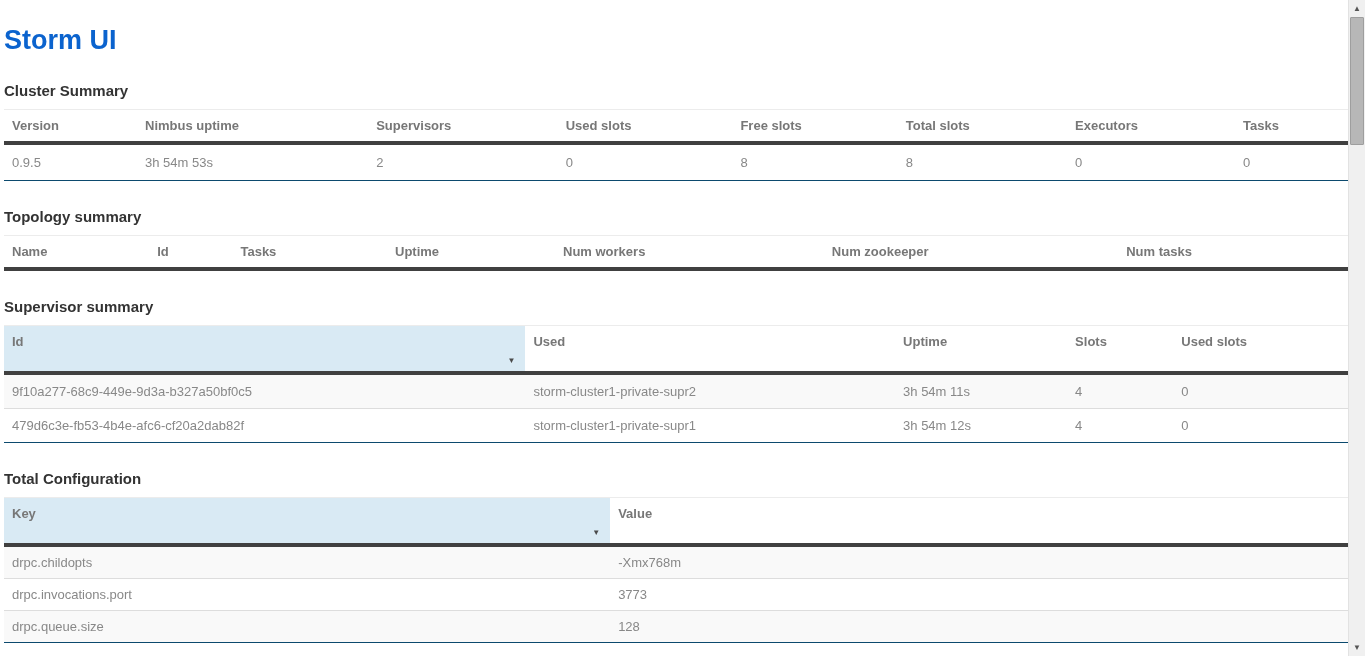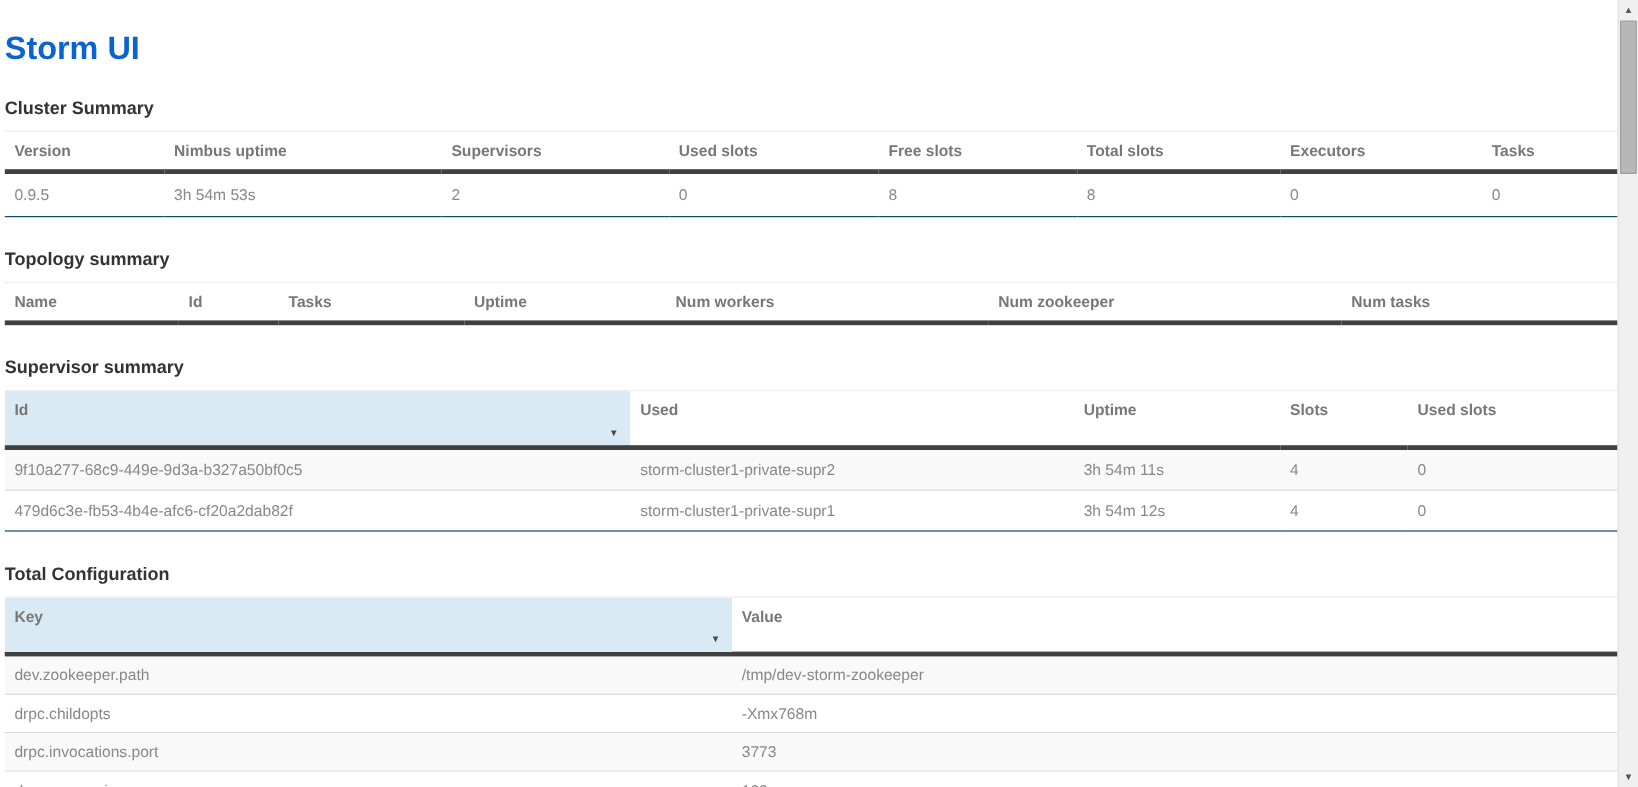--- a/index.html
+++ b/index.html
@@ -197,24 +197,20 @@
   <h2 class="section-title">Total Configuration</h2>
   <table id="table-nimbus" class="striped">
       <thead>
         <tr>
           <th class="sorted">Key<span class="sort-arrow">▼</span></th>
           <th>Value</th>
         </tr>
       </thead>
       <tbody>
         <tr>
-          <td>dev.zookeeper.path</td>
-          <td>/tmp/dev-storm-zookeeper</td>
-        </tr>
-        <tr>
           <td>drpc.childopts</td>
           <td>-Xmx768m</td>
         </tr>
         <tr>
           <td>drpc.invocations.port</td>
           <td>3773</td>
         </tr>
         <tr>
           <td>drpc.queue.size</td>
           <td>128</td>

